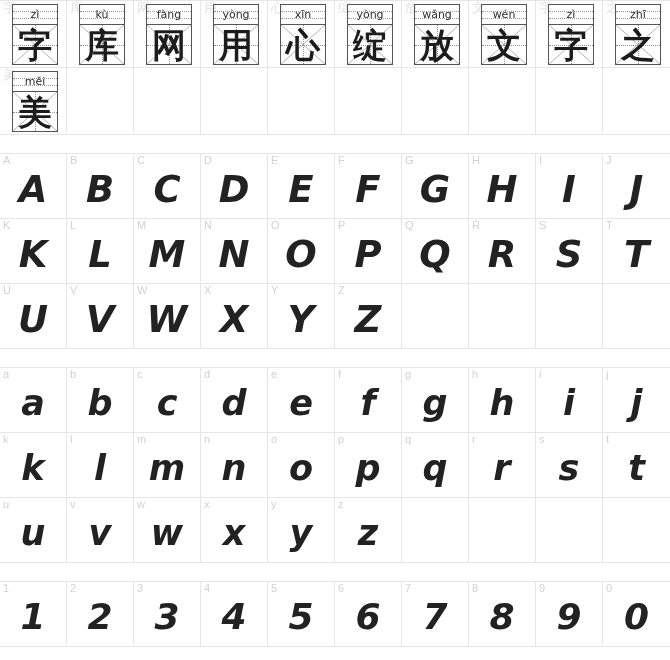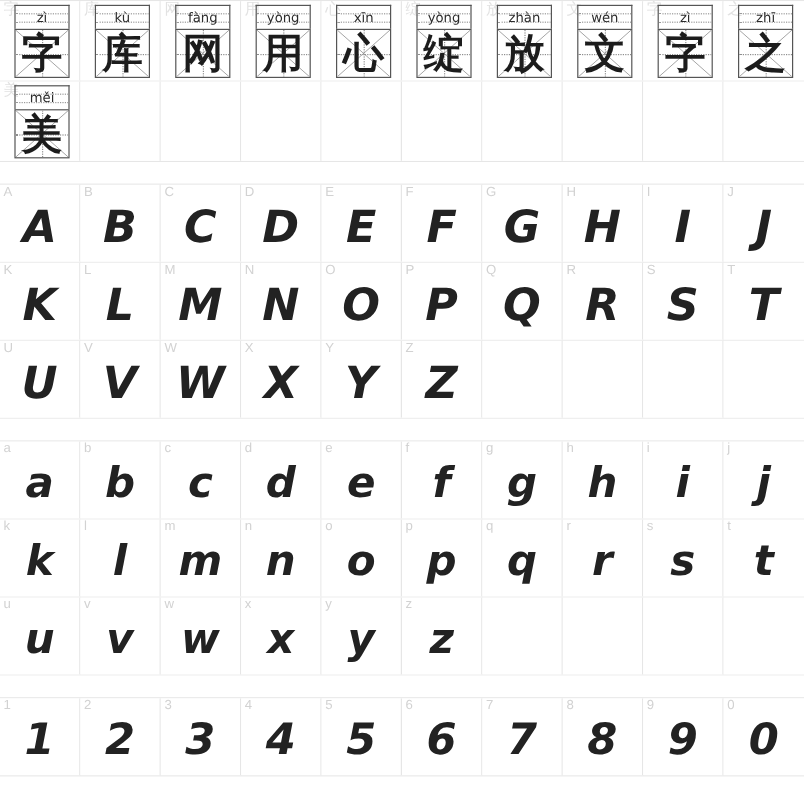--- a/index.html
+++ b/index.html
@@ -302,21 +302,21 @@
               <div class="cjk-glyph">绽</div>
             </div>
           </div>
         </div>
         <div class="cell cjk-cell">
           <span class="corner-label cjk">放</span>
           <div class="char-box">
             <div class="pinyin-box">
               <span class="guide g1"></span>
               <span class="guide g2"></span>
-              <div class="pinyin-text">zhàn</div>
+              <div class="pinyin-text">wǎng</div>
             </div>
             <div class="tian-box">
               <svg class="diag" viewBox="0 0 46 41" preserveAspectRatio="none">
                 <line x1="0" y1="0" x2="46" y2="41"></line>
                 <line x1="46" y1="0" x2="0" y2="41"></line>
               </svg>
               <span class="vline"></span>
               <span class="hline"></span>
               <div class="cjk-glyph">放</div>
             </div>

